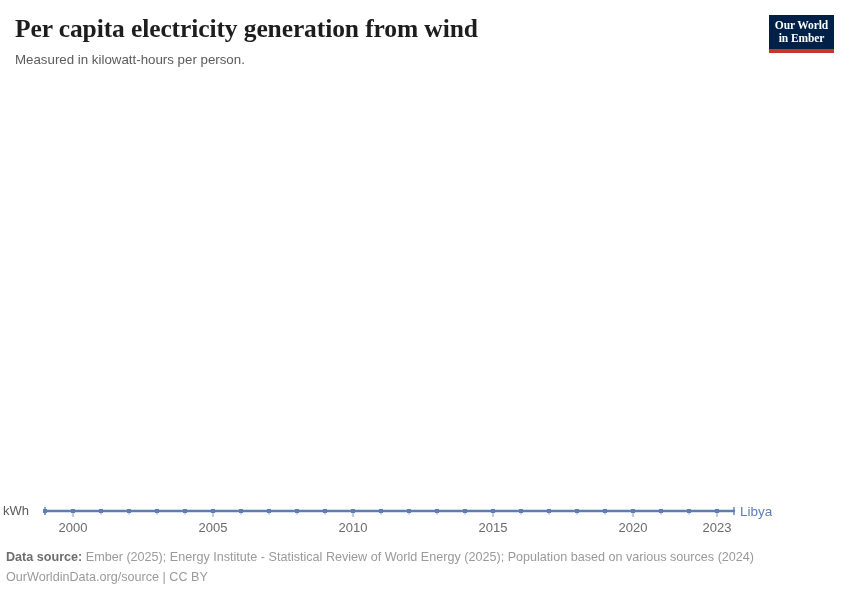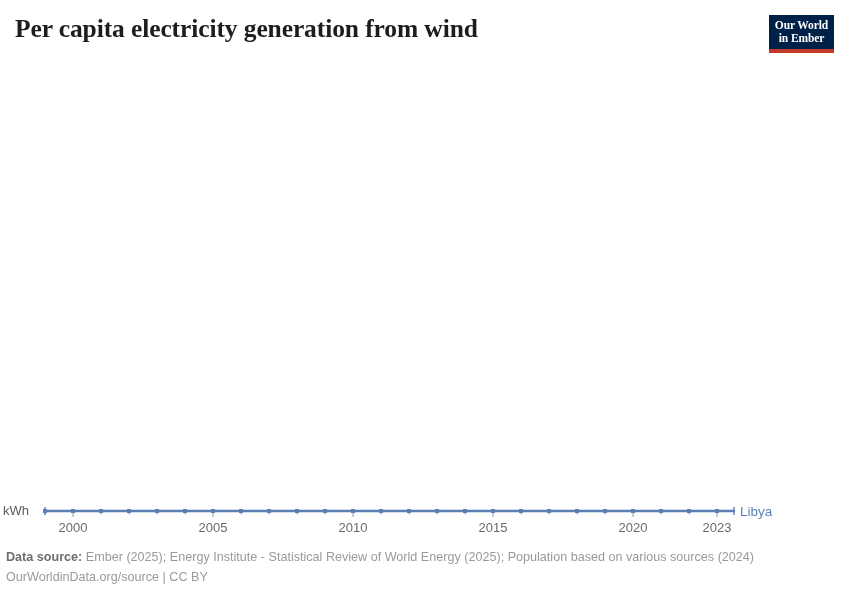--- a/index.html
+++ b/index.html
@@ -93,20 +93,21 @@
   .footer-label {
     font-weight: 700;
     color: #6e6e6e;
   }
 </style>
 </head>
 <body>
 
 <div id="header">
   <div id="chart-title">Per capita electricity generation from wind</div>
+  <div id="chart-subtitle">Measured in kilowatt-hours per person.</div>
 
   <div id="owid-logo">
     <span class="logo-text logo-line1">Our World</span>
     <span class="logo-text logo-line2">in Ember</span>
   </div>
 </div>
 
 <div id="plot-area">
   <svg id="plot-svg" width="850" height="455">
     <g id="x-axis-ticks">

